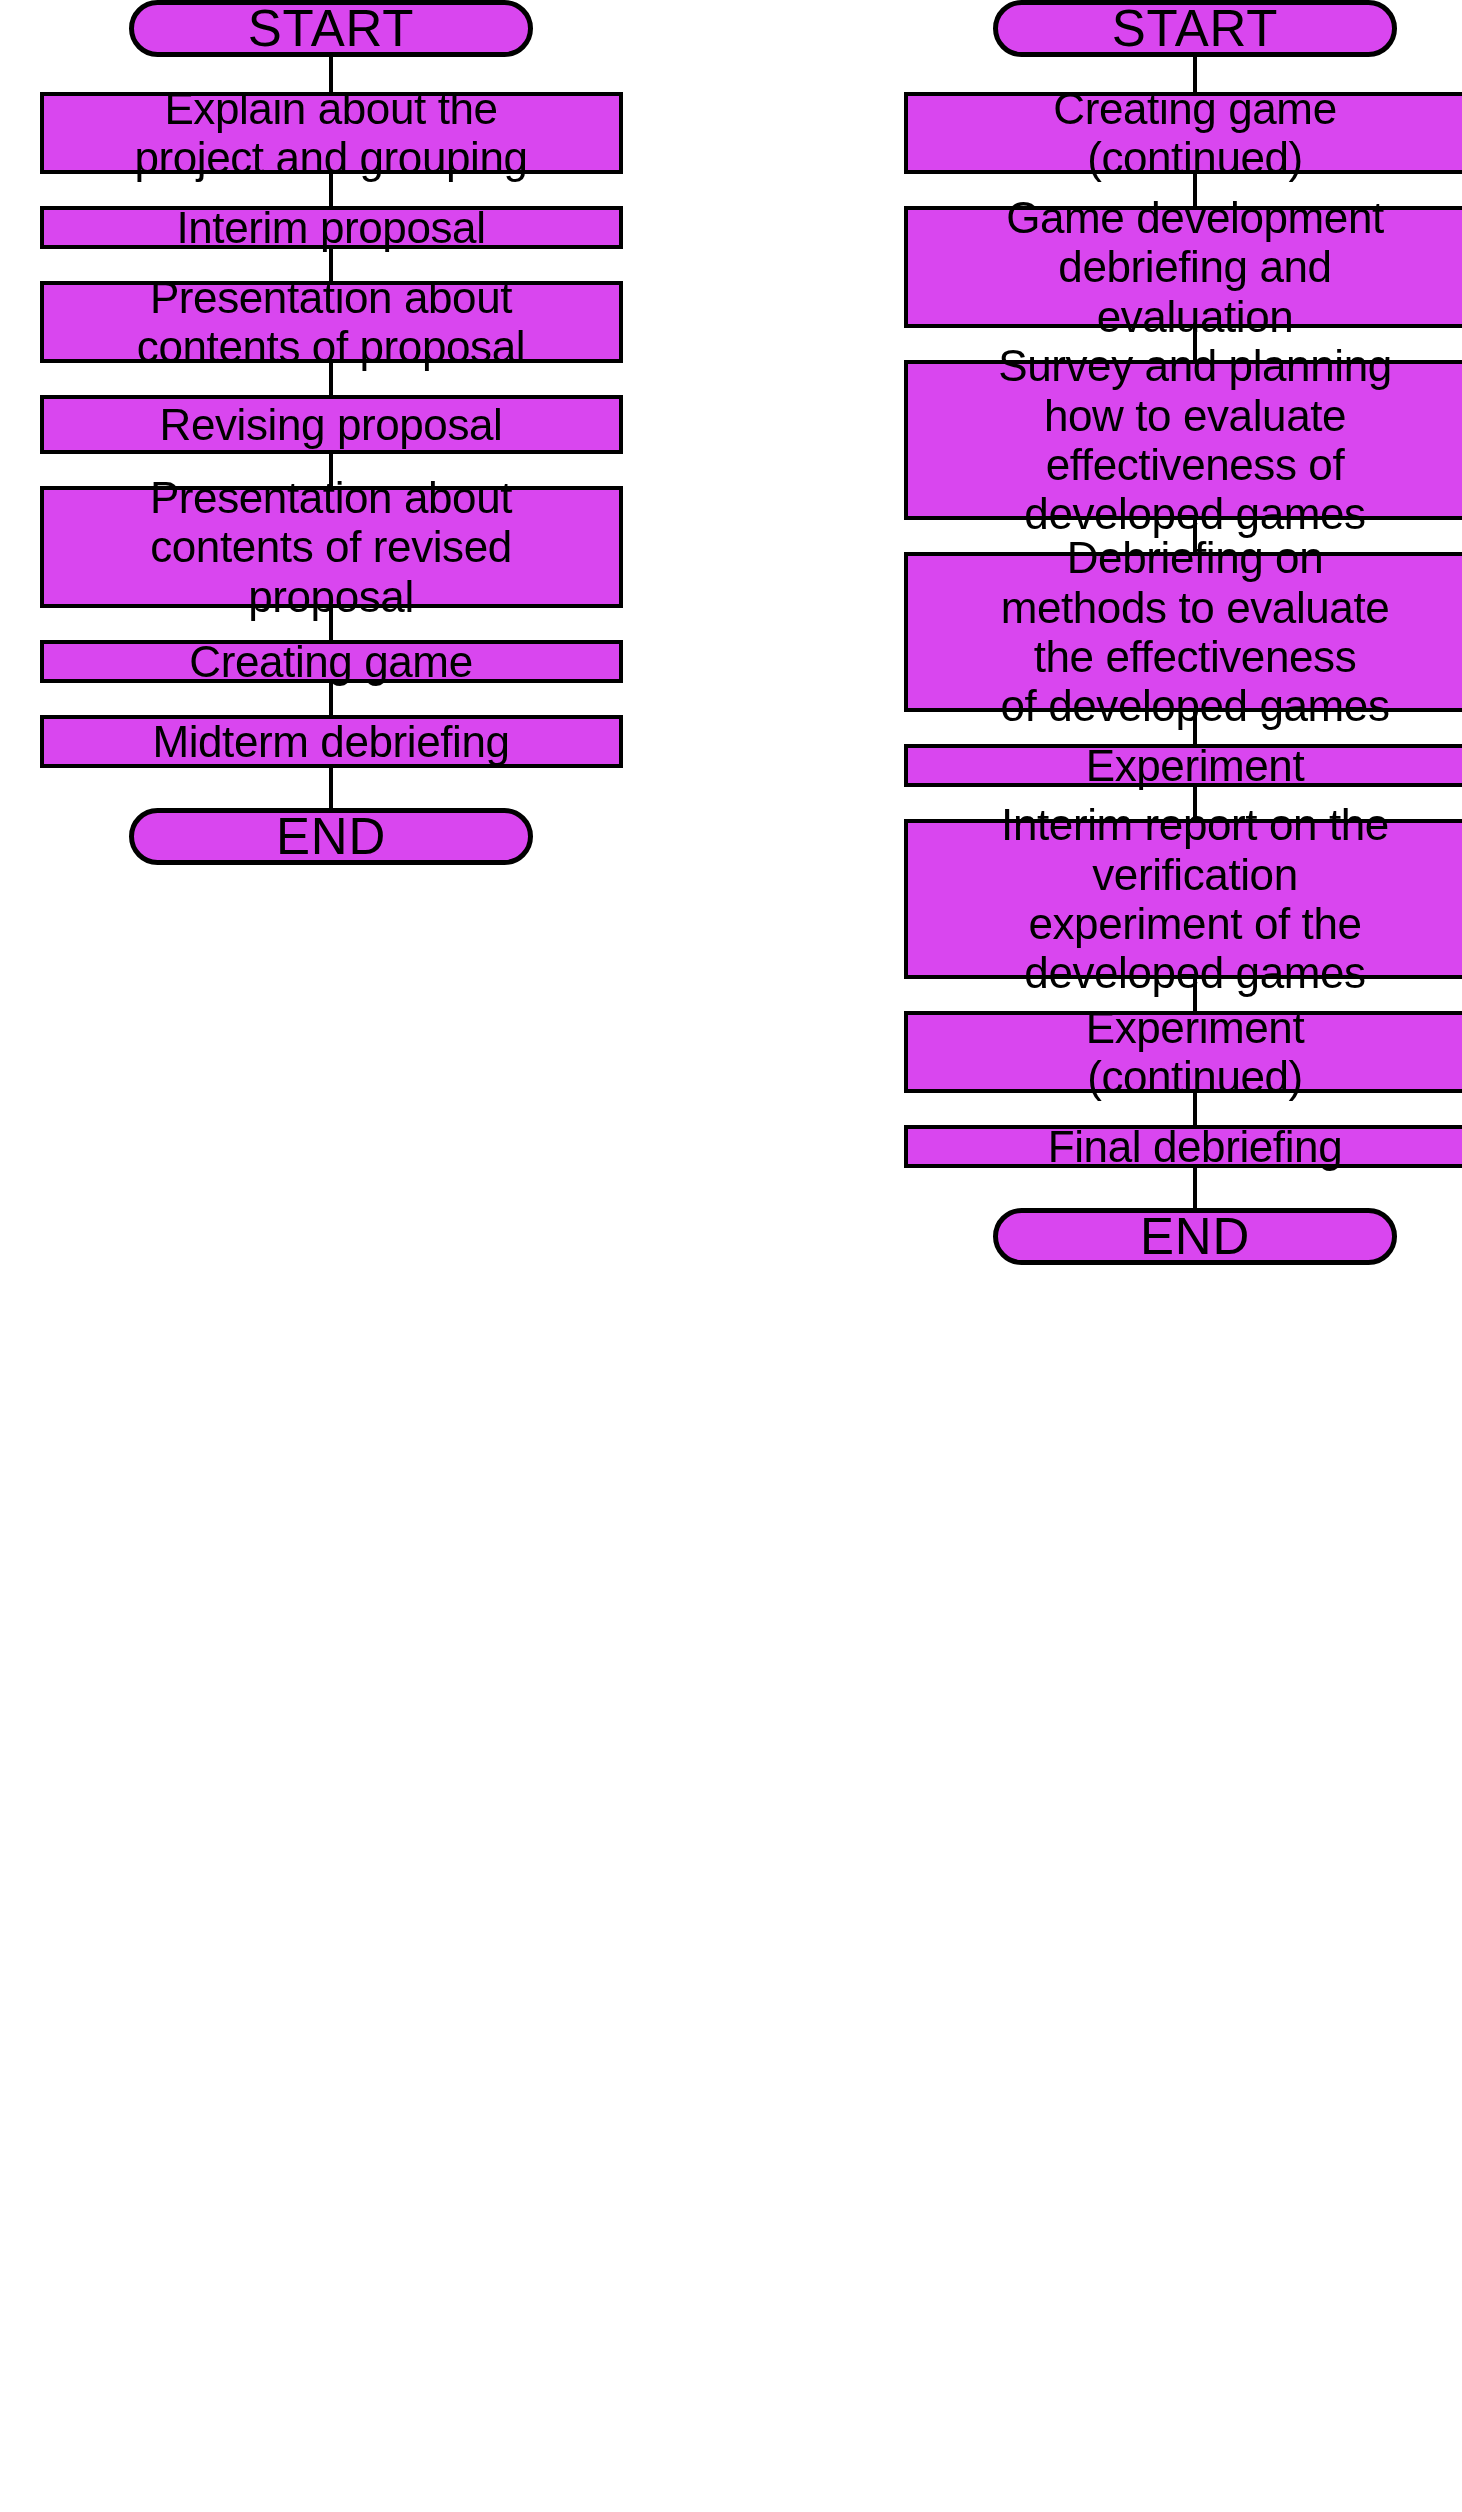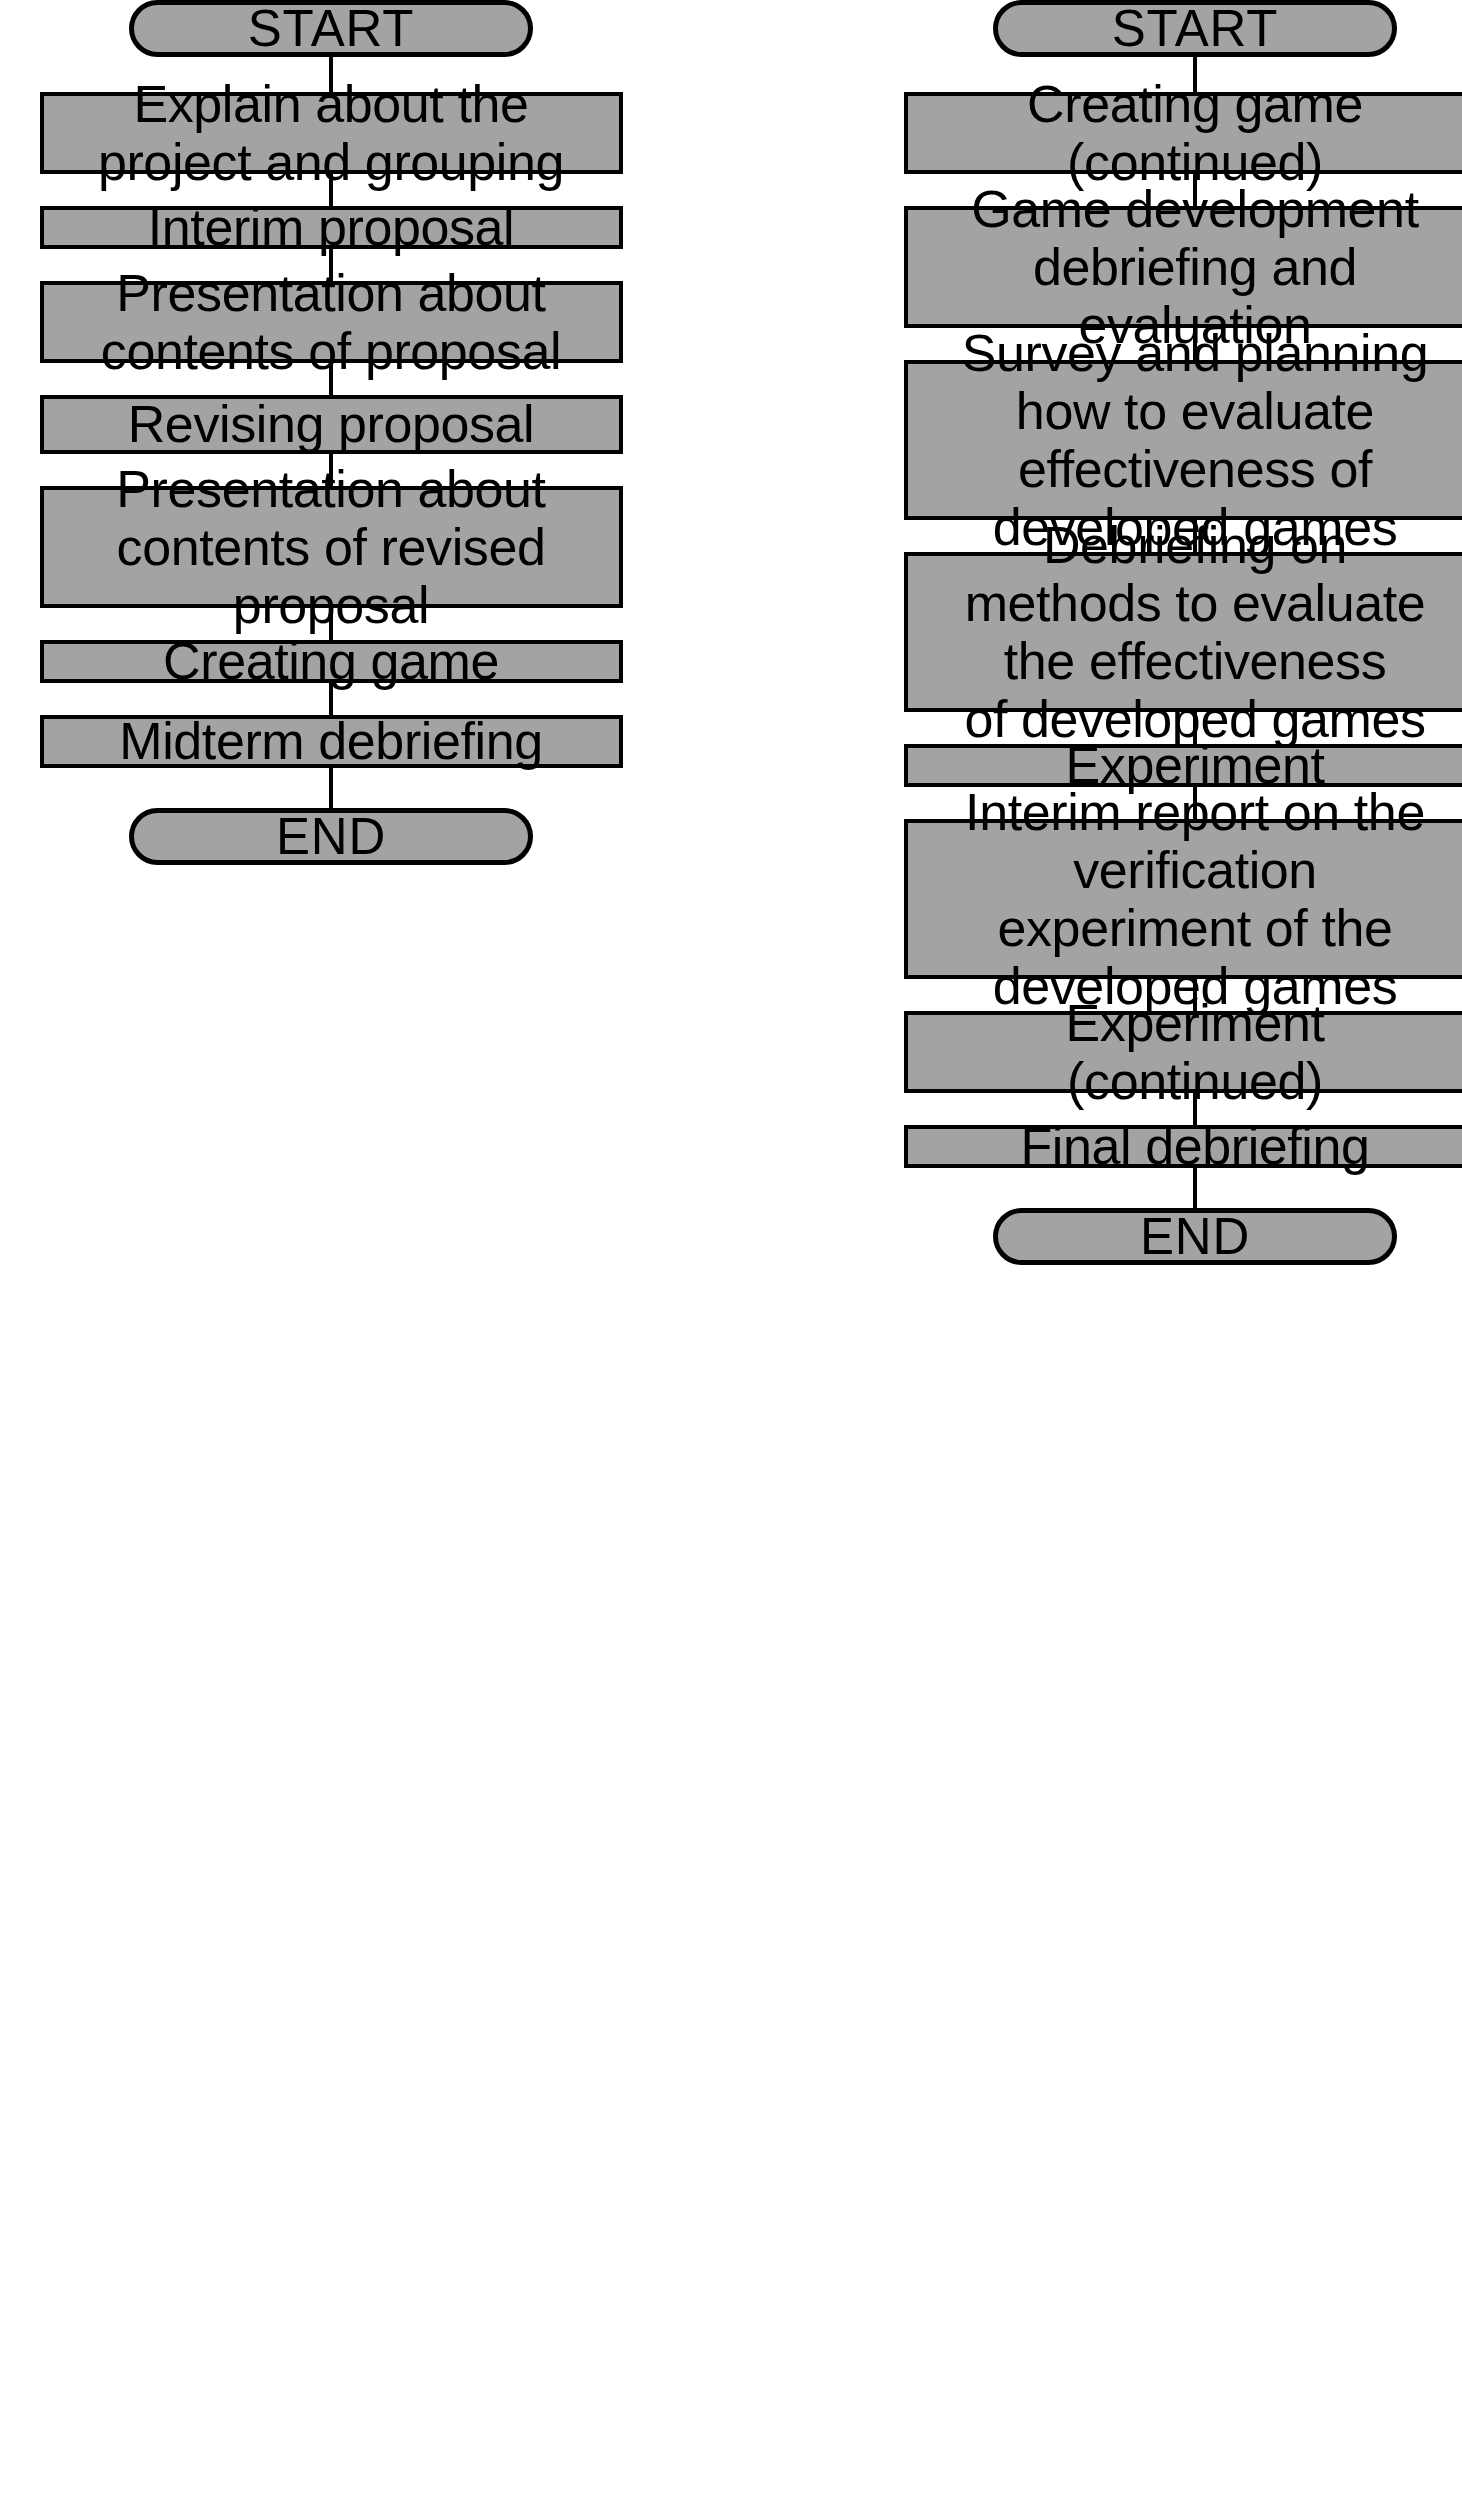--- a/index.html
+++ b/index.html
@@ -27,36 +27,36 @@
     align-items: center;
   }
   #column-left  { left: 23px;  }
   #column-right { left: 887px; }
 
   
   .node {
     box-sizing: border-box;
     width: 583px;
     border: 4.6px solid #000000;
-    background: #a3a3a3;
+    background: #d946ef;
     display: flex;
     align-items: center;
     justify-content: flex-start;
     text-align: center;
   }
   .node.terminator {
     width: 404px;
     border-radius: 231px;
     border-width: 5.4px;
   }
   .node .label {
     display: block;
     width: 100%;
     text-align: center;
-    font-size: 52px;
+    font-size: 44px;
     line-height: 1.12;
     letter-spacing: -0.4px;
     white-space: pre-line;
     padding: 0 10.8px;
     box-sizing: border-box;
   }
   .node.terminator .label {
     font-size: 51px;
     letter-spacing: 0.8px;
   }

